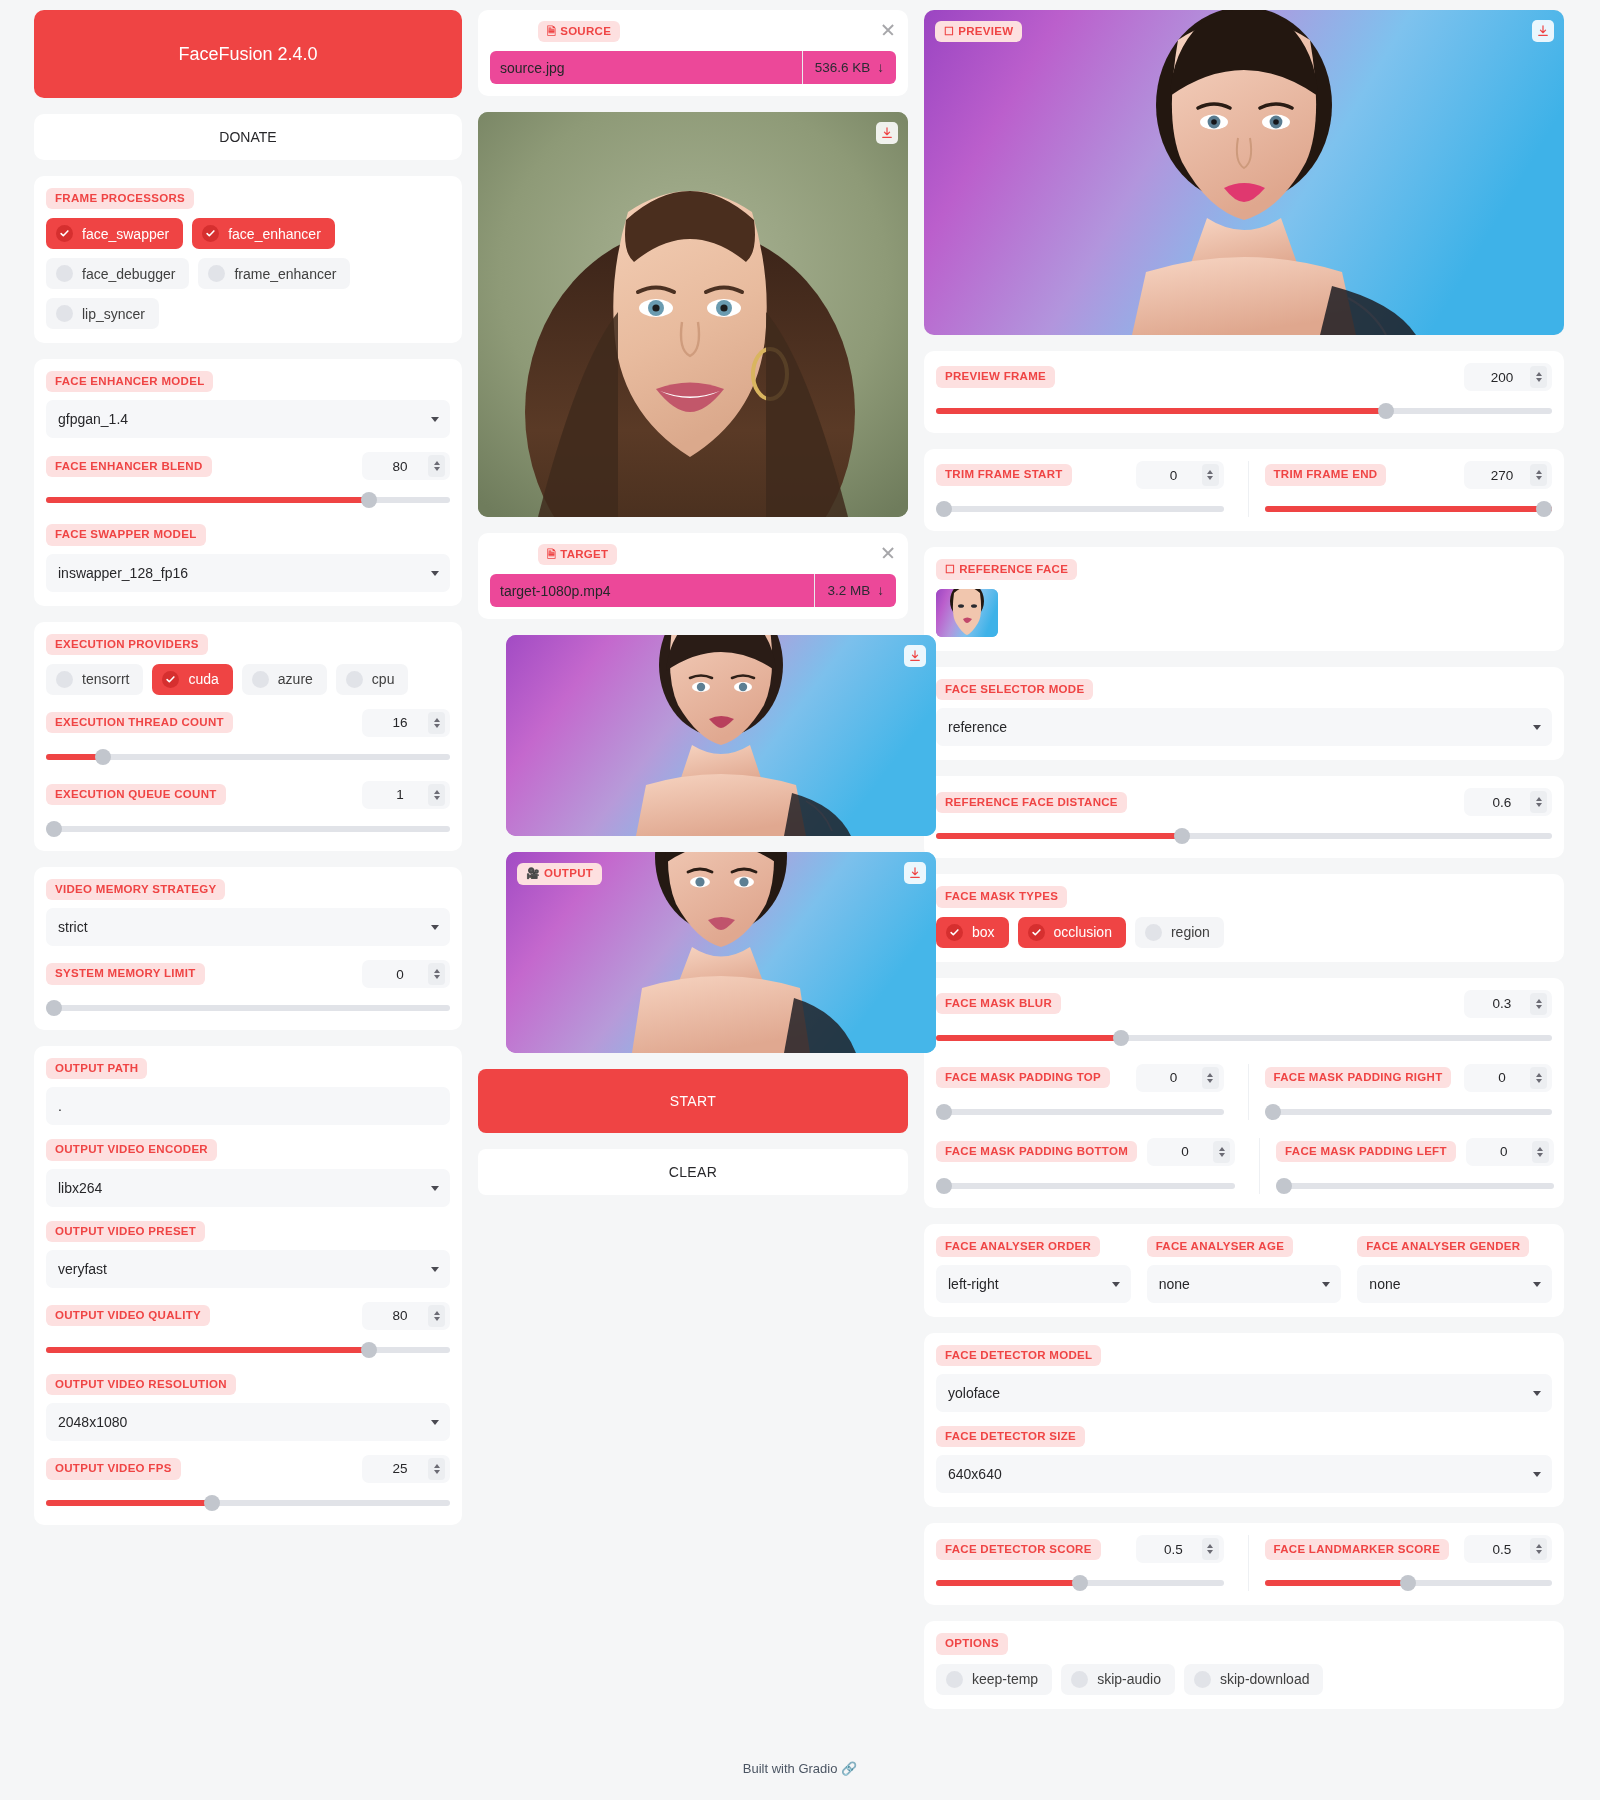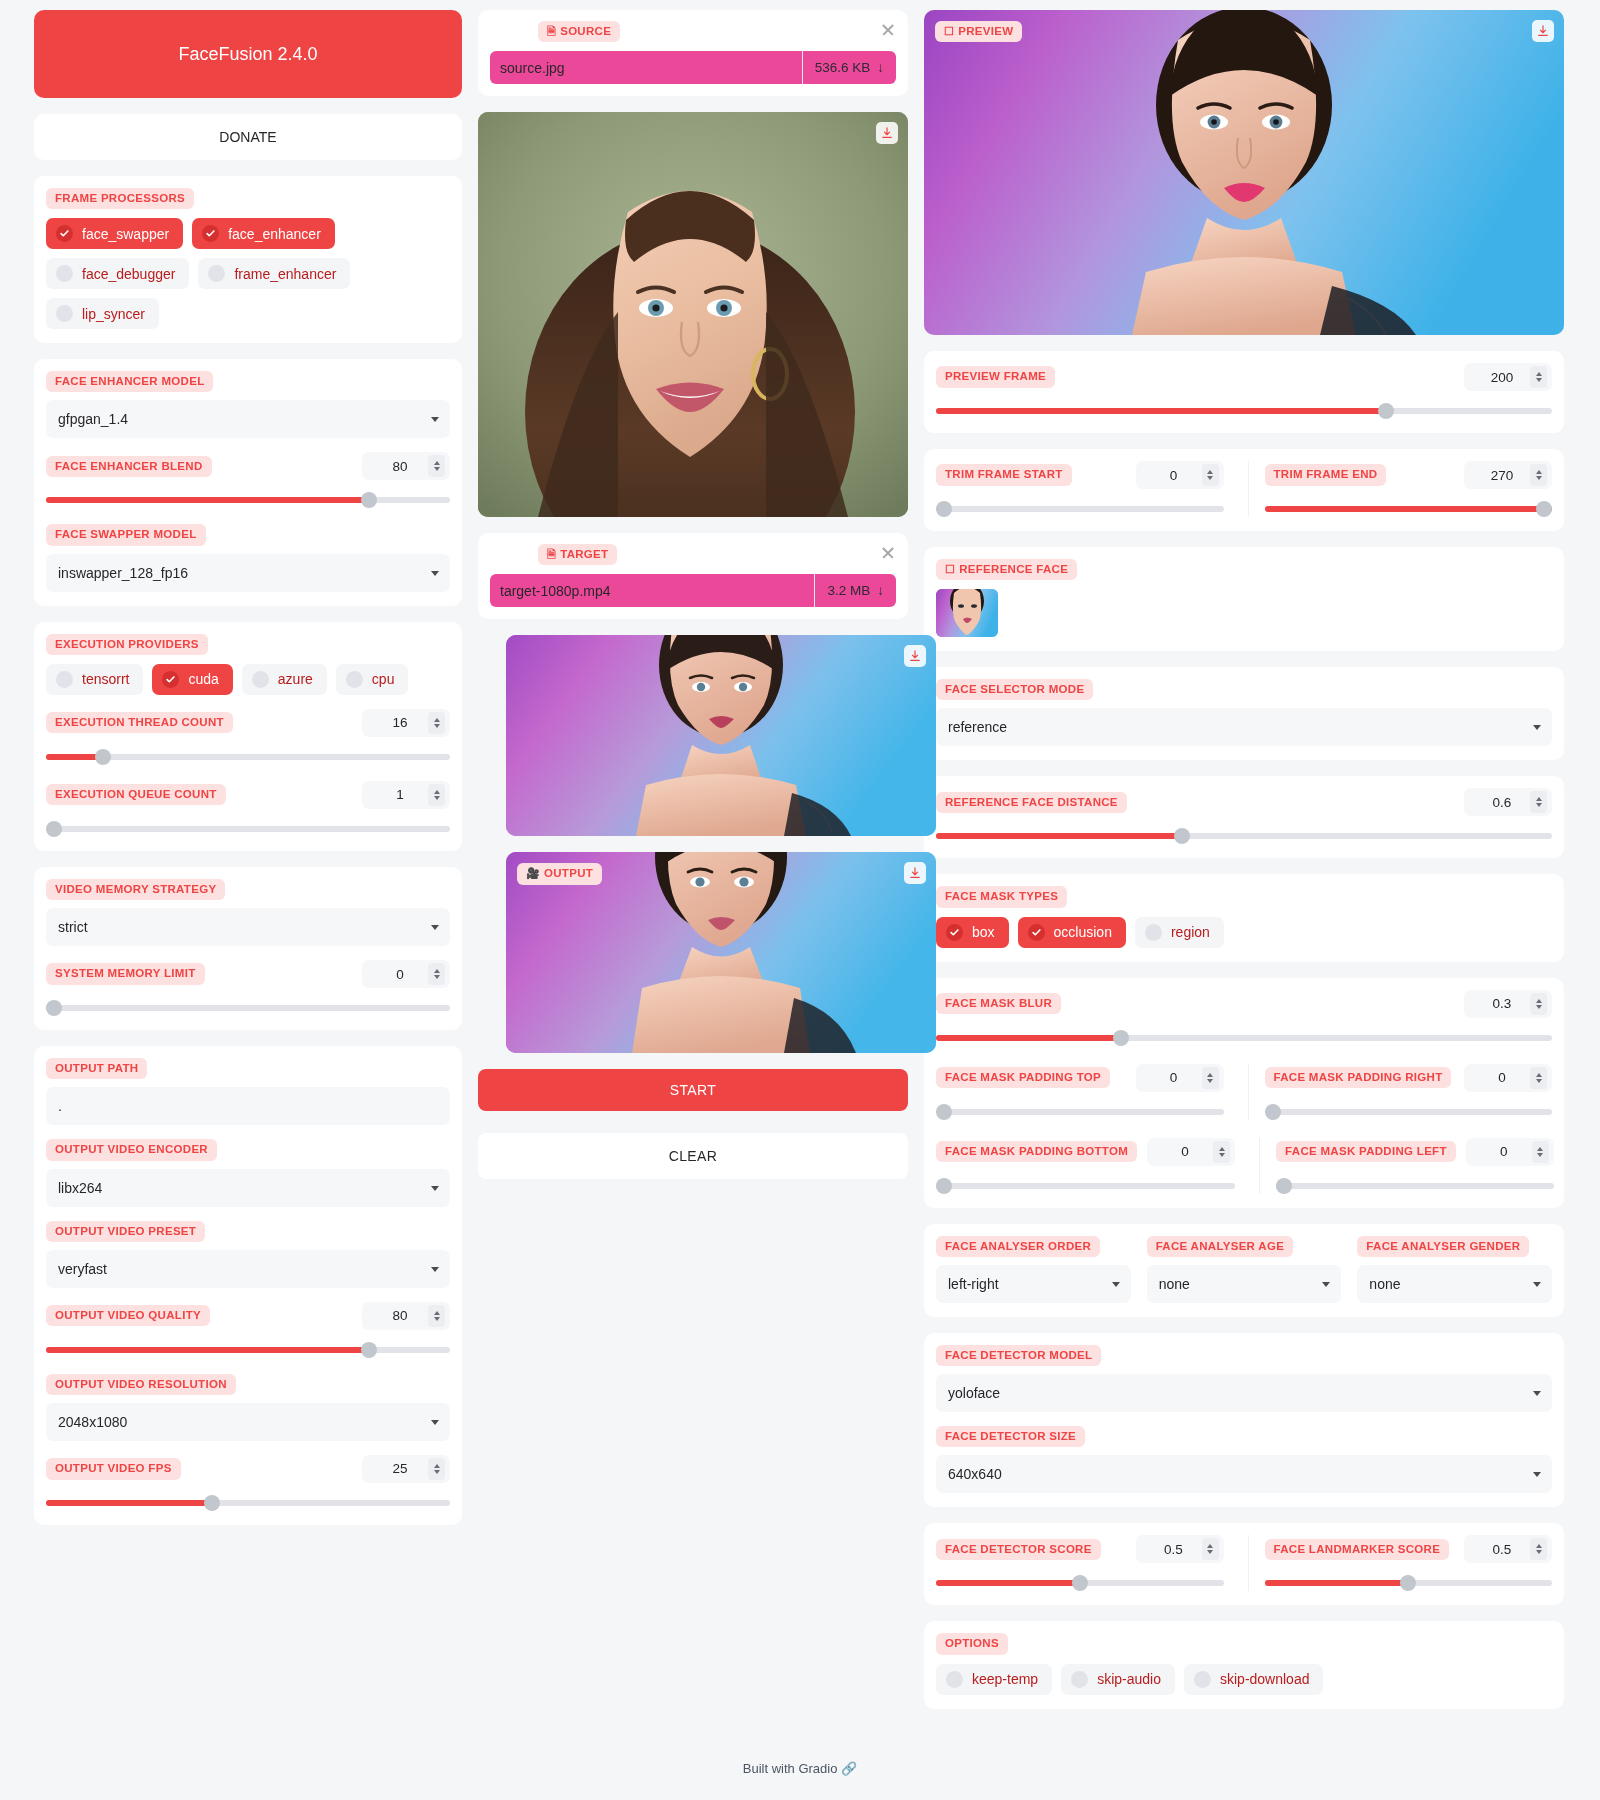--- a/index.html
+++ b/index.html
@@ -61,21 +61,21 @@
   }
 
   
   .chips { display: flex; flex-wrap: wrap; gap: 9px; margin-top: 9px; }
   .chip {
     display: inline-flex; align-items: center; gap: 9px;
     background: #f4f5f7;
     border-radius: 7px;
     padding: 7px 14px 7px 10px;
     font-size: 14px;
-    color: #b91c1c;
+    color: #404040;
     cursor: pointer;
     user-select: none;
   }
   .chip.on { background: #ef4444; color: #fff; }
   .box {
     width: 17px; height: 17px; border-radius: 50%;
     background: #e1e3e8; flex: none;
     display: flex; align-items: center; justify-content: center;
   }
   .chip.on .box { background: #d62f2f; }
@@ -193,23 +193,23 @@
   .dlbtn svg { width: 12px; height: 12px; }
 
   
   .img-source { width: 100%; height: 405px; position: relative; overflow: hidden;
     background: linear-gradient(175deg,#8e9b7c 0%,#95a082 35%,#7d8a6c 100%); }
   
   .img-studio { width: 100%; position: relative; overflow: hidden;
     background: linear-gradient(100deg,#a855c8 0%,#c264cf 18%,#cf7fd4 30%,#9bb6e8 58%,#6ec6ee 78%,#49b8e8 100%); margin-left: 28px; }
 
   .btn-start {
-    background: #ef4444; color: #fff; border-radius: 8px; height: 42px;
+    background: #ef4444; color: #fff; border-radius: 8px; height: 64px;
     display: flex; align-items: center; justify-content: center;
-    font-size: 14px; letter-spacing: .4px; cursor: pointer; margin-bottom: 22px;
+    font-size: 14px; letter-spacing: .4px; cursor: pointer; margin-bottom: 16px;
   }
   .btn-clear {
     background: #fff; color: #27272a; border-radius: 8px; height: 46px;
     display: flex; align-items: center; justify-content: center;
     font-size: 14px; letter-spacing: .4px; cursor: pointer;
   }
 
   
   .g2 { display: flex; gap: 8px; }
   .g2 > div { flex: 1; }

